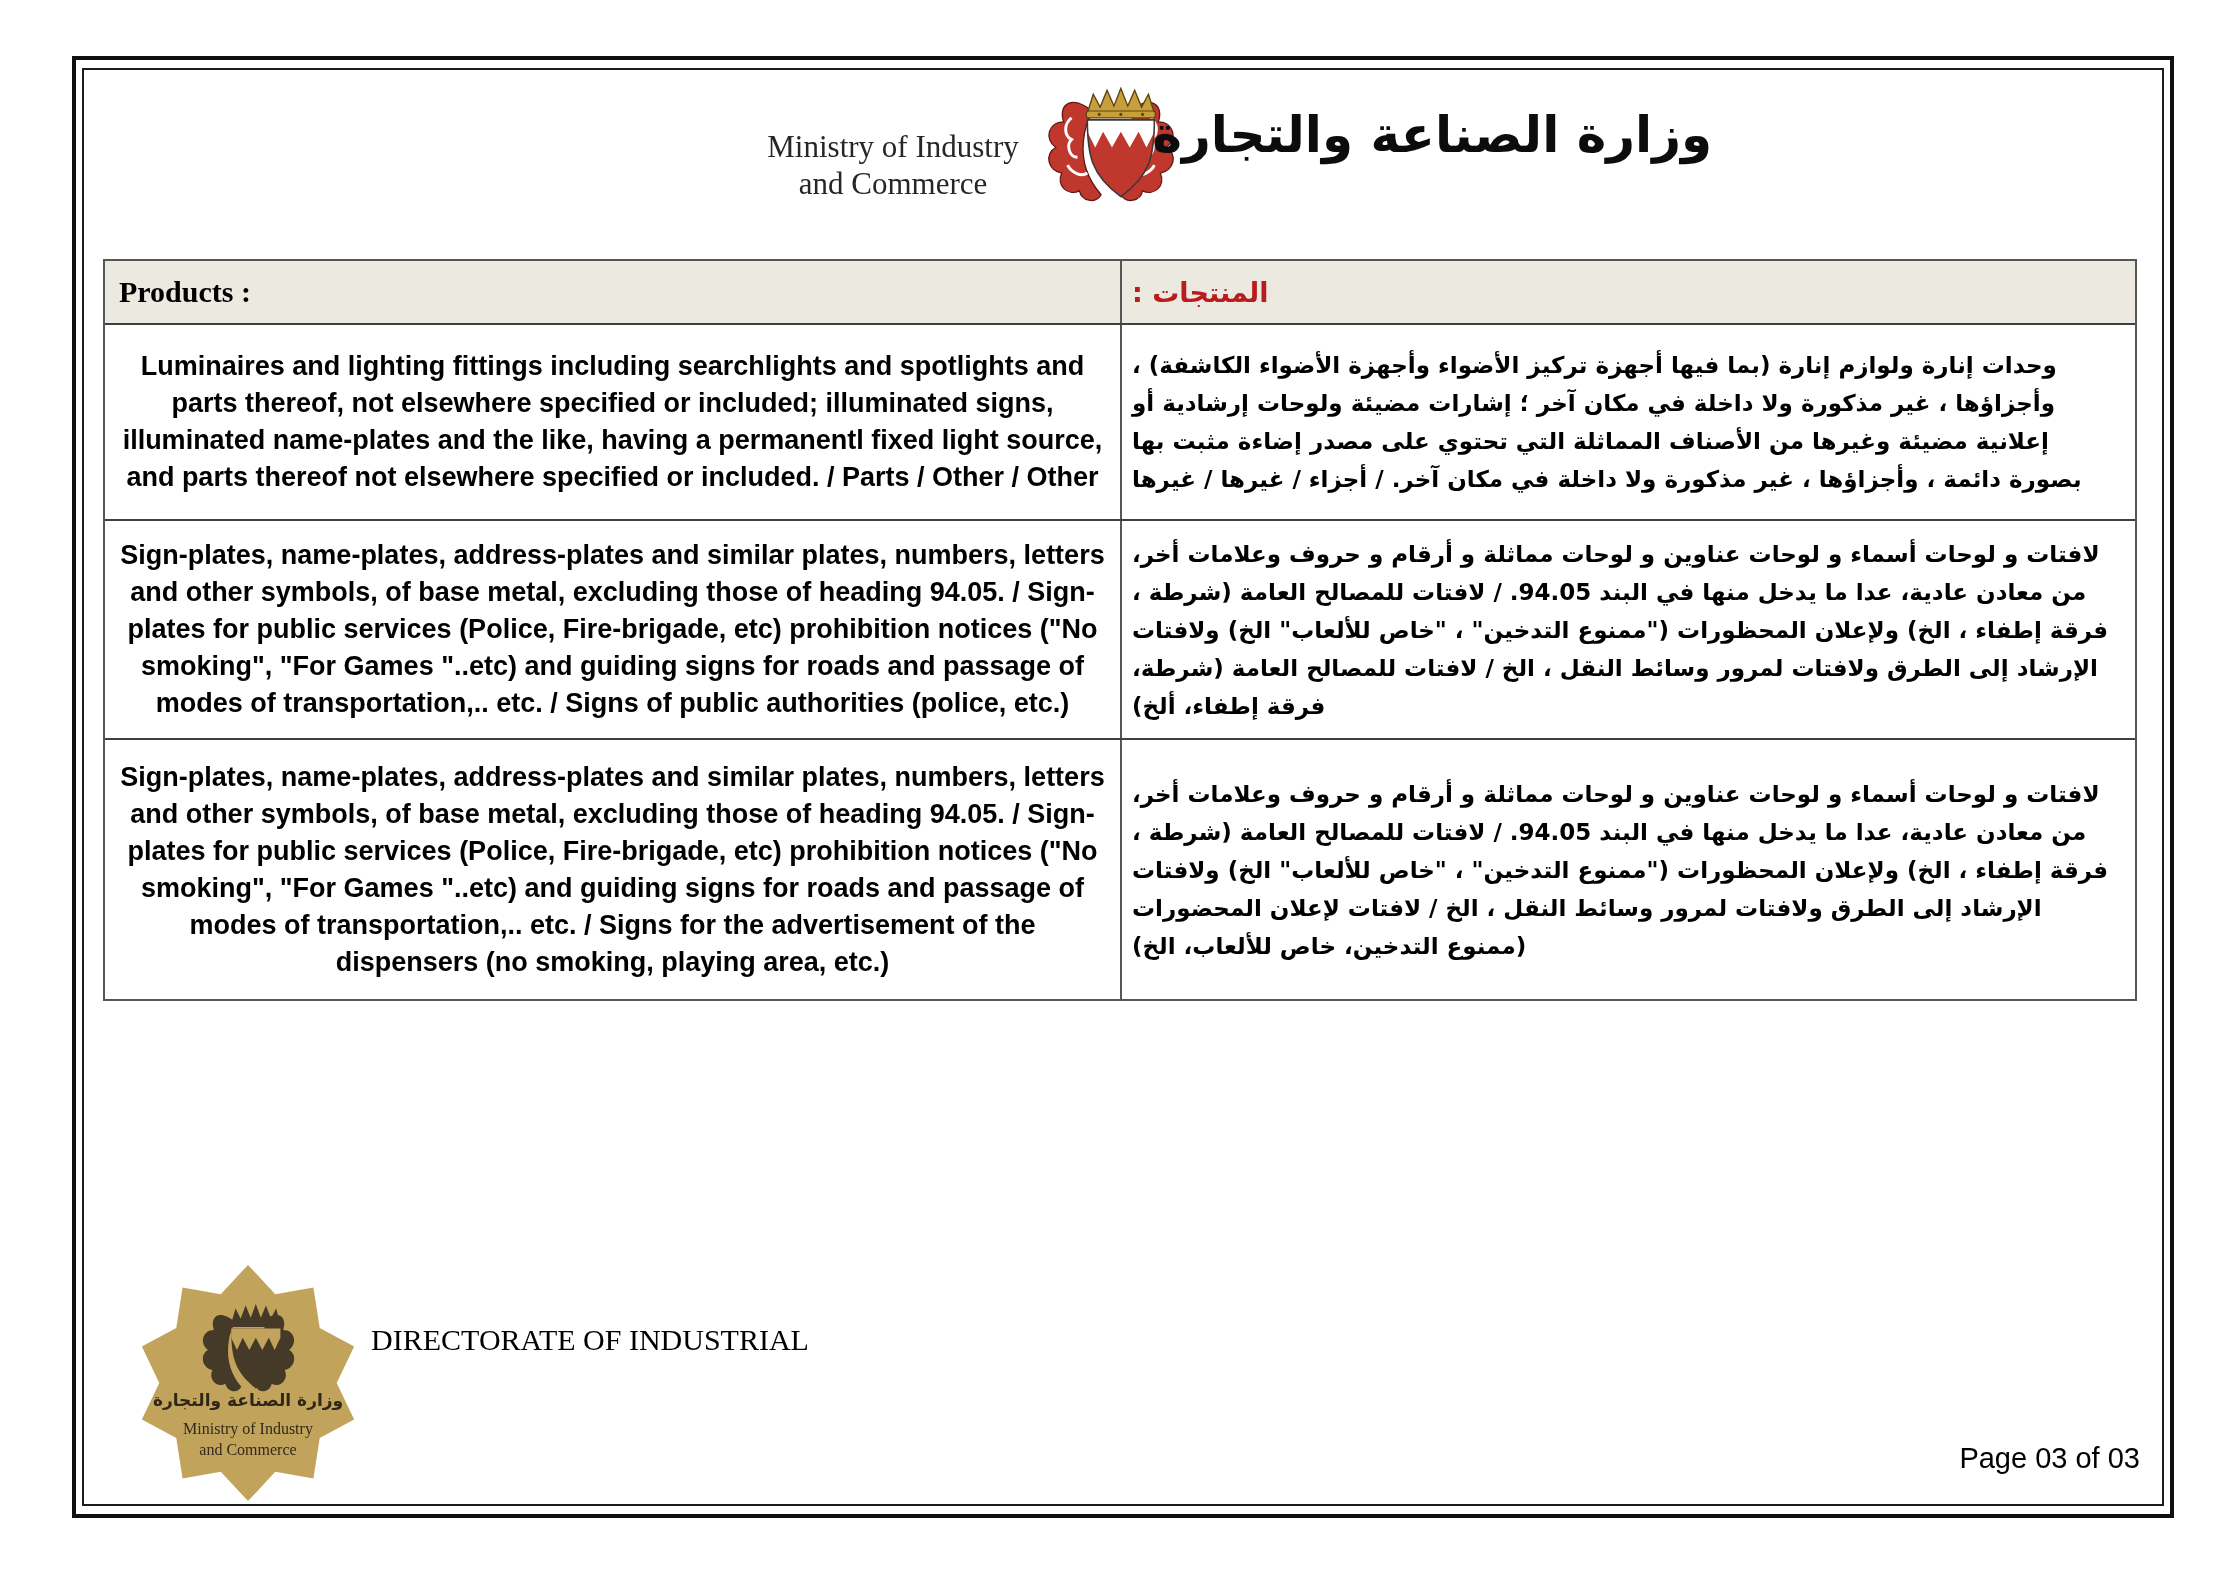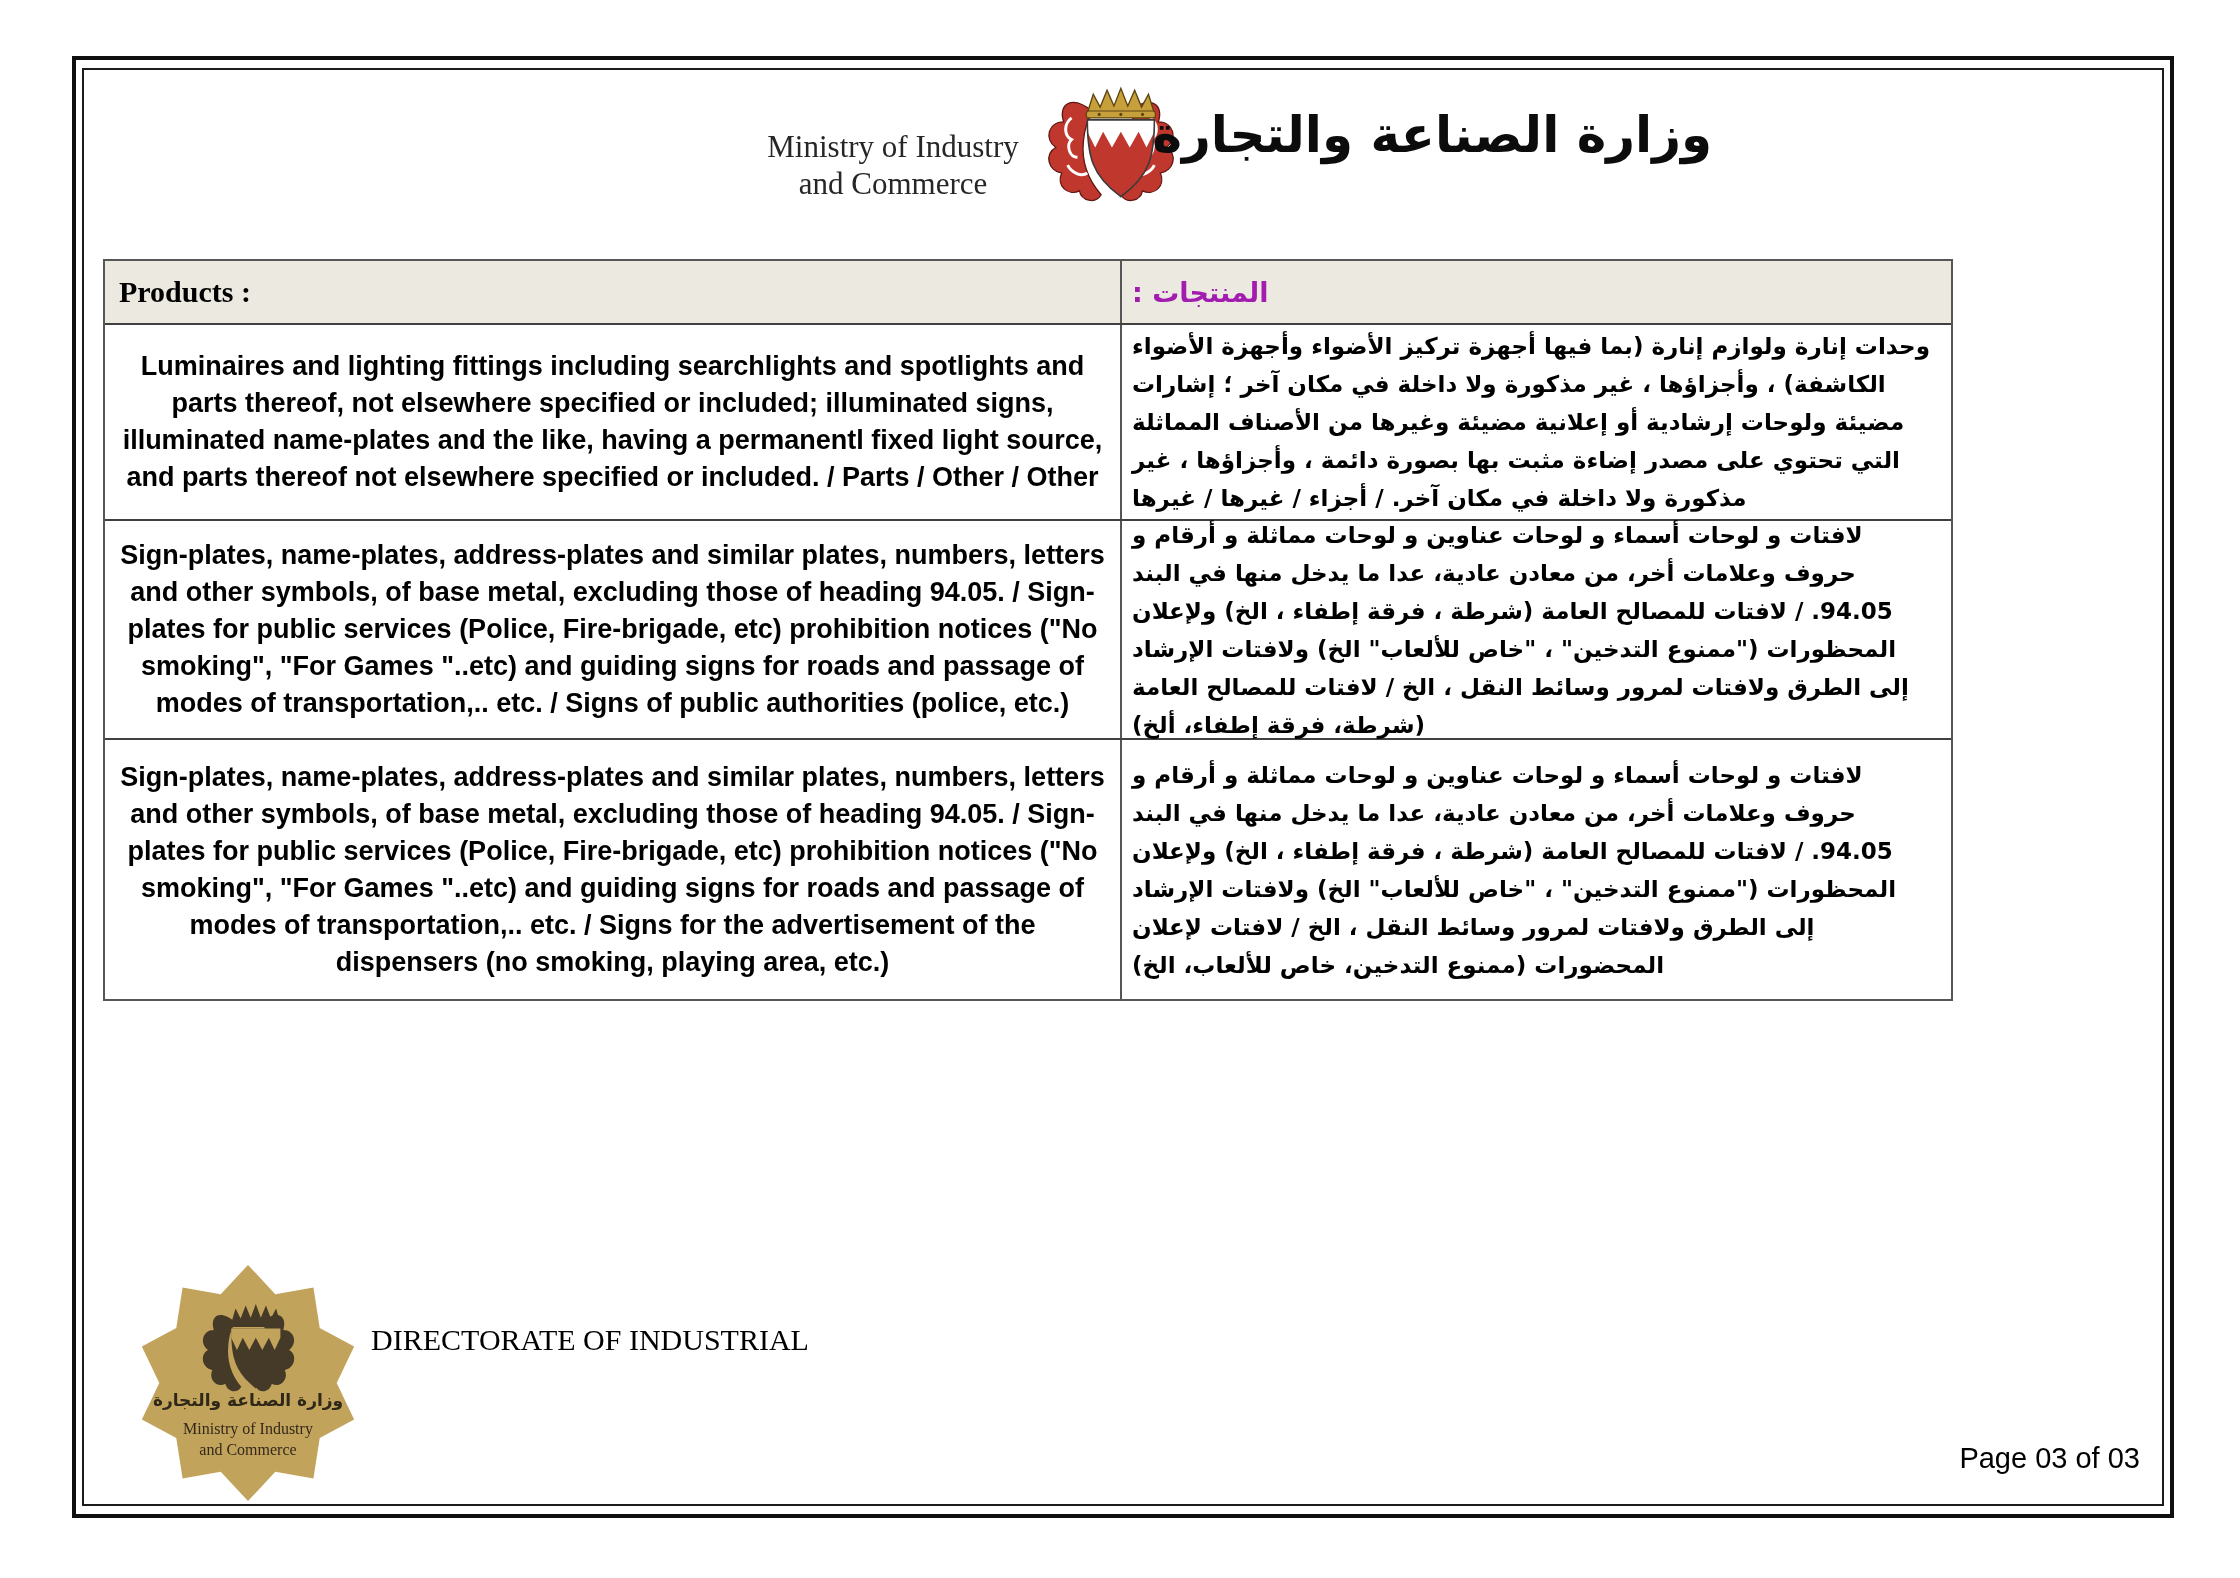--- a/index.html
+++ b/index.html
@@ -23,33 +23,33 @@
     color:#262626;text-align:center;
   }
   .emblem-svg{position:absolute;left:1042px;top:82px;width:138px;height:124px;}
   .ministry-title-ar{
     position:absolute;left:1192px;top:104px;width:520px;
     font-family:"DejaVu Sans",sans-serif;font-weight:bold;font-size:50px;line-height:62px;
     color:#0c0c0c;direction:rtl;text-align:right;white-space:nowrap;
   }
   
   .products-table{
-    position:absolute;left:103px;top:259px;width:1850px;
+    position:absolute;left:103px;top:259px;width:2034px;
     border:2px solid #565656;box-sizing:border-box;background:#fff;
   }
   .tr{display:flex;box-sizing:border-box;}
   .tr + .tr{border-top:2px solid #404040;}
   .td{box-sizing:border-box;display:flex;align-items:center;justify-content:center;padding:0 10px;}
   .td-en{width:1015px;flex:0 0 1015px;}
   .td-ar{flex:1;border-left:2px solid #565656;}
   .tr-head{height:62px;background:#ece9e0;}
   .tr-head .td-en{justify-content:flex-start;font-family:"Liberation Serif",serif;
     font-weight:bold;font-size:30px;color:#000;padding-left:14px;}
   .tr-head .td-ar{justify-content:flex-end;direction:rtl;font-family:"DejaVu Sans",sans-serif;
-    font-weight:bold;font-size:27px;color:#a21caf;padding-right:14px;}
+    font-weight:bold;font-size:27px;color:#b91c1c;padding-right:14px;}
   .tr-r1{height:196px;}
   .tr-r2{height:219px;}
   .tr-r3{height:261px;}
   .cell-en{
     font-family:"Liberation Sans",sans-serif;font-weight:bold;font-size:27px;line-height:37px;
     text-align:center;color:#000;
   }
   .cell-ar{
     font-family:"DejaVu Sans",sans-serif;font-weight:bold;font-size:23px;line-height:38px;
     text-align:left;color:#000;direction:rtl;

